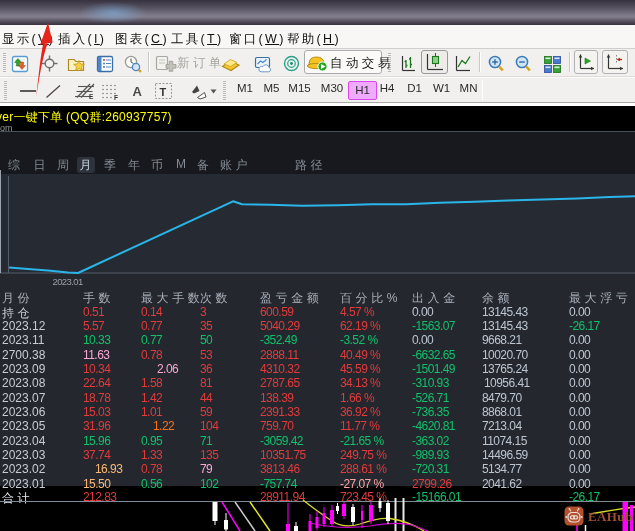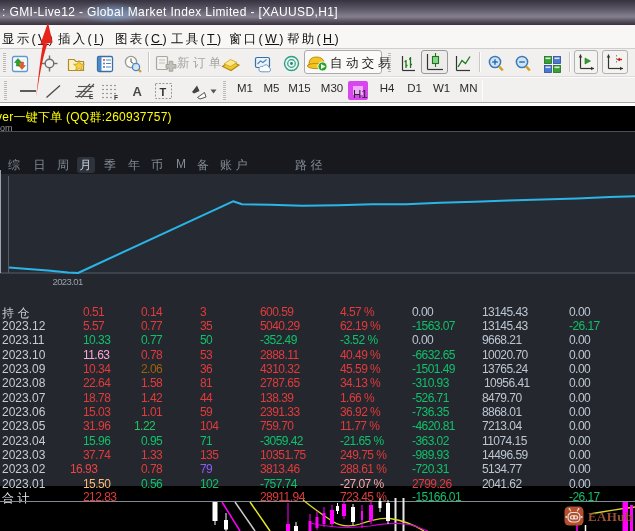--- a/index.html
+++ b/index.html
@@ -38,21 +38,20 @@
 .cjk{letter-spacing:3.4px}
 .n{letter-spacing:-0.55px}
 
 #sepline{left:0;top:500.5px;width:635px;height:1.5px;background:#7e8a96}
 #eahub{left:588px;top:509px;font-family:"Liberation Serif",serif;font-weight:bold;font-size:13px;color:#9c5136;letter-spacing:0.4px}
 </style></head>
 <body>
 <div id="w">
 <div class="abs" id="titlebg" style="left:0;top:0;width:635px;height:25px;background:linear-gradient(#363240,#5a5664 35%,#7d7888 60%,#837e8c 68%,#5e5766 82%,#423a48 95%,#3a333f)"></div>
 <div class="abs" id="glow"></div>
-<div class="abs" id="title" style="background:transparent">: GMI-Live12 - Global Market Index Limited - [XAUUSD,H1]</div>
 <div class="abs" id="menu">
 <span style="left:2px">显示(<u>V</u>)</span>
 <span style="left:58px">插入(<u>I</u>)</span>
 <span style="left:115px">图表(<u>C</u>)</span>
 <span style="left:171px">工具(<u>T</u>)</span>
 <span style="left:229px">窗口(<u>W</u>)</span>
 <span style="left:287px">帮助(<u>H</u>)</span>
 </div>
 <div class="abs" id="tb1">
 <div class="grip" style="left:3px;top:4px;height:20px"></div>
@@ -175,21 +174,21 @@
 </svg>
 
 <div class="abs" id="tb2">
 <div class="grip" style="left:4px;top:3px;height:19px"></div>
 <div class="grip" style="left:223px;top:3px;height:19px"></div>
 
 <span class="tfb" style="left:237px;width:16px">M1</span>
 <span class="tfb" style="left:263px;width:17px">M5</span>
 <span class="tfb" style="left:287px;width:25px">M15</span>
 <span class="tfb" style="left:319px;width:26px">M30</span>
-<span class="abs" style="left:348px;top:2.5px;width:20px;height:19px;background:#f0abfc;border:5px solid #d946ef;border-radius:2px;font-size:11.5px;color:#2b2b2b;text-align:center;line-height:17px">H1</span>
+<span class="abs" style="left:348px;top:2.5px;width:29px;height:19px;background:#f0abfc;border:1px solid #d946ef;border-radius:2px;font-size:11.5px;color:#2b2b2b;text-align:center;line-height:17px">H1</span>
 <span class="tfb" style="left:377px;width:20px">H4</span>
 <span class="tfb" style="left:405px;width:19px">D1</span>
 <span class="tfb" style="left:431px;width:21px">W1</span>
 <span class="tfb" style="left:458px;width:21px">MN</span>
 <div class="vsep" style="left:482px;top:2px;height:21px"></div>
 </div>
 
 <svg class="abs" style="left:0;top:77px" width="635" height="25" viewBox="0 77 635 25" font-family="Liberation Sans, sans-serif">
 <line x1="20" y1="91" x2="36" y2="91" stroke="#4a4a4a" stroke-width="1.8"></line>
 <line x1="46.5" y1="97.5" x2="60" y2="85.5" stroke="#4a4a4a" stroke-width="1.4"></line>
@@ -243,20 +242,31 @@
     <span class="tab" style="left:295px">路径</span>
     <span class="tabsel">月</span>
 <div class="abs" id="plot"></div>
 <svg class="abs" style="left:0;top:106px" width="635" height="425" viewBox="0 106 635 425">
 <line x1="0" y1="273" x2="635" y2="273" stroke="#555d68" stroke-width="1"></line>
 <line x1="8.5" y1="176" x2="8.5" y2="273" stroke="#555d68" stroke-width="1"></line>
 <polyline points="9,267.5 28,269 48,270.5 68,272.5 78,273 233,201.3 242,204.2 270,204.8 302,205.8 338,205.2 372,204.2 406,204.2 440,202.8 475,201.8 508,200.5 542,199.5 577,198.5 610,197 635,196.2" fill="none" stroke="#2ab5e8" stroke-width="2" stroke-linejoin="round"></polyline>
 </svg>
 <div class="abs" id="xlabel">2023.01</div>
 <div class="abs" style="left:0;top:170px;width:1px;height:103px;background:rgba(185,195,205,0.8)"></div>
+<div class="r" style="top:289.5px">
+      <span class="c h" style="left:2px">月份</span>
+      <span class="c h" style="left:83px">手数</span>
+      <span class="c h" style="left:141px">最大手数</span>
+      <span class="c h" style="left:200px">次数</span>
+      <span class="c h" style="left:260px">盈亏金额</span>
+      <span class="c h" style="left:340px">百分比%</span>
+      <span class="c h" style="left:412px">出入金</span>
+      <span class="c h" style="left:482px">余额</span>
+      <span class="c h" style="left:569px">最大浮亏</span>
+    </div>
 <div class="r" style="top:304.7px">
       <span class="c lb cjk" style="left:2px">持仓</span>
       <span class="c n" style="left:83px;color:#e23b3b">0.51</span>
       <span class="c n" style="left:141px;color:#e23b3b">0.14</span>
       <span class="c n" style="left:200px;color:#e23b3b">3</span>
       <span class="c n" style="left:260px;color:#e23b3b">600.59</span>
       <span class="c n" style="left:340px;color:#e23b3b">4.57 %</span>
       <span class="c n" style="left:412px;color:#bcc6d1">0.00</span>
       <span class="c n" style="left:482px;color:#bcc6d1">13145.43</span>
       <span class="c n" style="left:569px;color:#bcc6d1">0.00</span>
@@ -277,34 +287,34 @@
       <span class="c n" style="left:83px;color:#10c06a">10.33</span>
       <span class="c n" style="left:141px;color:#10c06a">0.77</span>
       <span class="c n" style="left:200px;color:#10c06a">50</span>
       <span class="c n" style="left:260px;color:#10c06a">-352.49</span>
       <span class="c n" style="left:340px;color:#10c06a">-3.52 %</span>
       <span class="c n" style="left:412px;color:#bcc6d1">0.00</span>
       <span class="c n" style="left:482px;color:#bcc6d1">9668.21</span>
       <span class="c n" style="left:569px;color:#bcc6d1">0.00</span>
     </div>
 <div class="r" style="top:347.7px">
-      <span class="c lb" style="left:2px">2023.10</span>
+      <span class="c lb" style="left:2px">2700.38</span>
       <span class="c n" style="left:83px;color:#f9a8d4">11.63</span>
       <span class="c n" style="left:141px;color:#e23b3b">0.78</span>
       <span class="c n" style="left:200px;color:#e23b3b">53</span>
       <span class="c n" style="left:260px;color:#e23b3b">2888.11</span>
       <span class="c n" style="left:340px;color:#e23b3b">40.49 %</span>
       <span class="c n" style="left:412px;color:#10c06a">-6632.65</span>
       <span class="c n" style="left:482px;color:#bcc6d1">10020.70</span>
       <span class="c n" style="left:569px;color:#bcc6d1">0.00</span>
     </div>
 <div class="r" style="top:362.0px">
       <span class="c lb" style="left:2px">2023.09</span>
       <span class="c n" style="left:83px;color:#e23b3b">10.34</span>
-      <span class="c n" style="left:141px;color:#a16207">2.06</span>
+      <span class="c n" style="left:157px;color:#f9a8d4">2.06</span>
       <span class="c n" style="left:200px;color:#e23b3b">36</span>
       <span class="c n" style="left:260px;color:#e23b3b">4310.32</span>
       <span class="c n" style="left:340px;color:#e23b3b">45.59 %</span>
       <span class="c n" style="left:412px;color:#10c06a">-1501.49</span>
       <span class="c n" style="left:482px;color:#bcc6d1">13765.24</span>
       <span class="c n" style="left:569px;color:#bcc6d1">0.00</span>
     </div>
 <div class="r" style="top:376.3px">
       <span class="c lb" style="left:2px">2023.08</span>
       <span class="c n" style="left:83px;color:#e23b3b">22.64</span>
@@ -334,21 +344,21 @@
       <span class="c n" style="left:200px;color:#e23b3b">59</span>
       <span class="c n" style="left:260px;color:#e23b3b">2391.33</span>
       <span class="c n" style="left:340px;color:#e23b3b">36.92 %</span>
       <span class="c n" style="left:412px;color:#10c06a">-736.35</span>
       <span class="c n" style="left:482px;color:#bcc6d1">8868.01</span>
       <span class="c n" style="left:569px;color:#bcc6d1">0.00</span>
     </div>
 <div class="r" style="top:419.3px">
       <span class="c lb" style="left:2px">2023.05</span>
       <span class="c n" style="left:83px;color:#e23b3b">31.96</span>
-      <span class="c n" style="left:134px;color:#22c55e">1.22</span>
+      <span class="c n" style="left:153px;color:#f97316">1.22</span>
       <span class="c n" style="left:200px;color:#e23b3b">104</span>
       <span class="c n" style="left:260px;color:#e23b3b">759.70</span>
       <span class="c n" style="left:340px;color:#e23b3b">11.77 %</span>
       <span class="c n" style="left:412px;color:#10c06a">-4620.81</span>
       <span class="c n" style="left:482px;color:#bcc6d1">7213.04</span>
       <span class="c n" style="left:569px;color:#bcc6d1">0.00</span>
     </div>
 <div class="r" style="top:433.7px">
       <span class="c lb" style="left:2px">2023.04</span>
       <span class="c n" style="left:83px;color:#10c06a">15.96</span>
@@ -366,23 +376,23 @@
       <span class="c n" style="left:141px;color:#e23b3b">1.33</span>
       <span class="c n" style="left:200px;color:#e23b3b">135</span>
       <span class="c n" style="left:260px;color:#e23b3b">10351.75</span>
       <span class="c n" style="left:340px;color:#e23b3b">249.75 %</span>
       <span class="c n" style="left:412px;color:#10c06a">-989.93</span>
       <span class="c n" style="left:482px;color:#bcc6d1">14496.59</span>
       <span class="c n" style="left:569px;color:#bcc6d1">0.00</span>
     </div>
 <div class="r" style="top:462.3px">
       <span class="c lb" style="left:2px">2023.02</span>
-      <span class="c n" style="left:70px;color:#ef4444">16.93</span>
+      <span class="c n" style="left:95px;color:#fdba74">16.93</span>
       <span class="c n" style="left:141px;color:#e23b3b">0.78</span>
-      <span class="c n" style="left:200px;color:#8b5cf6">79</span>
+      <span class="c n" style="left:200px;color:#f9a8d4">79</span>
       <span class="c n" style="left:260px;color:#e23b3b">3813.46</span>
       <span class="c n" style="left:340px;color:#e23b3b">288.61 %</span>
       <span class="c n" style="left:412px;color:#10c06a">-720.31</span>
       <span class="c n" style="left:482px;color:#bcc6d1">5134.77</span>
       <span class="c n" style="left:569px;color:#bcc6d1">0.00</span>
     </div>
 <div class="r" style="top:476.7px">
       <span class="c lb" style="left:2px">2023.01</span>
       <span class="c n" style="left:83px;color:#fdba74">15.50</span>
       <span class="c n" style="left:141px;color:#10c06a">0.56</span>

